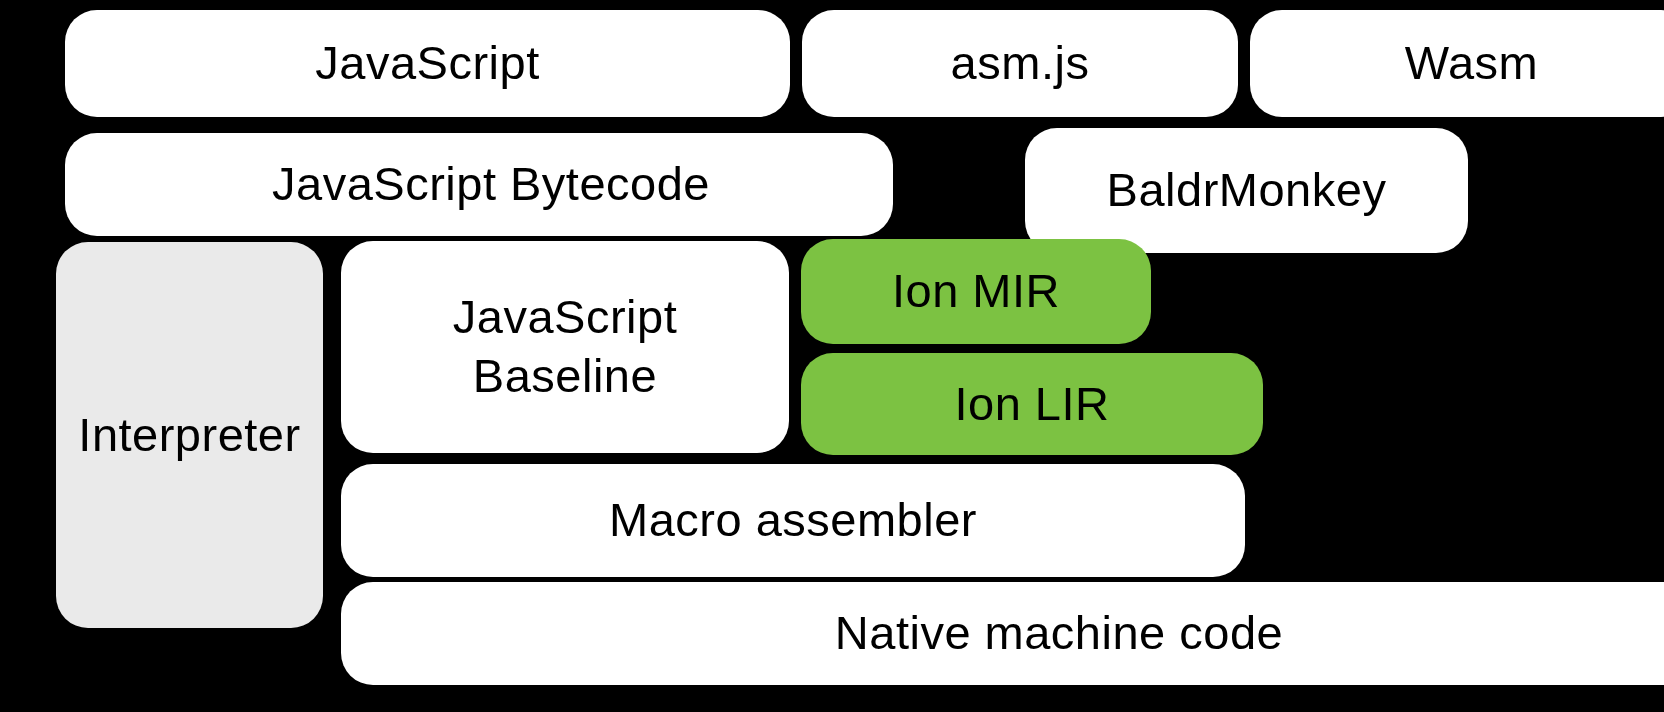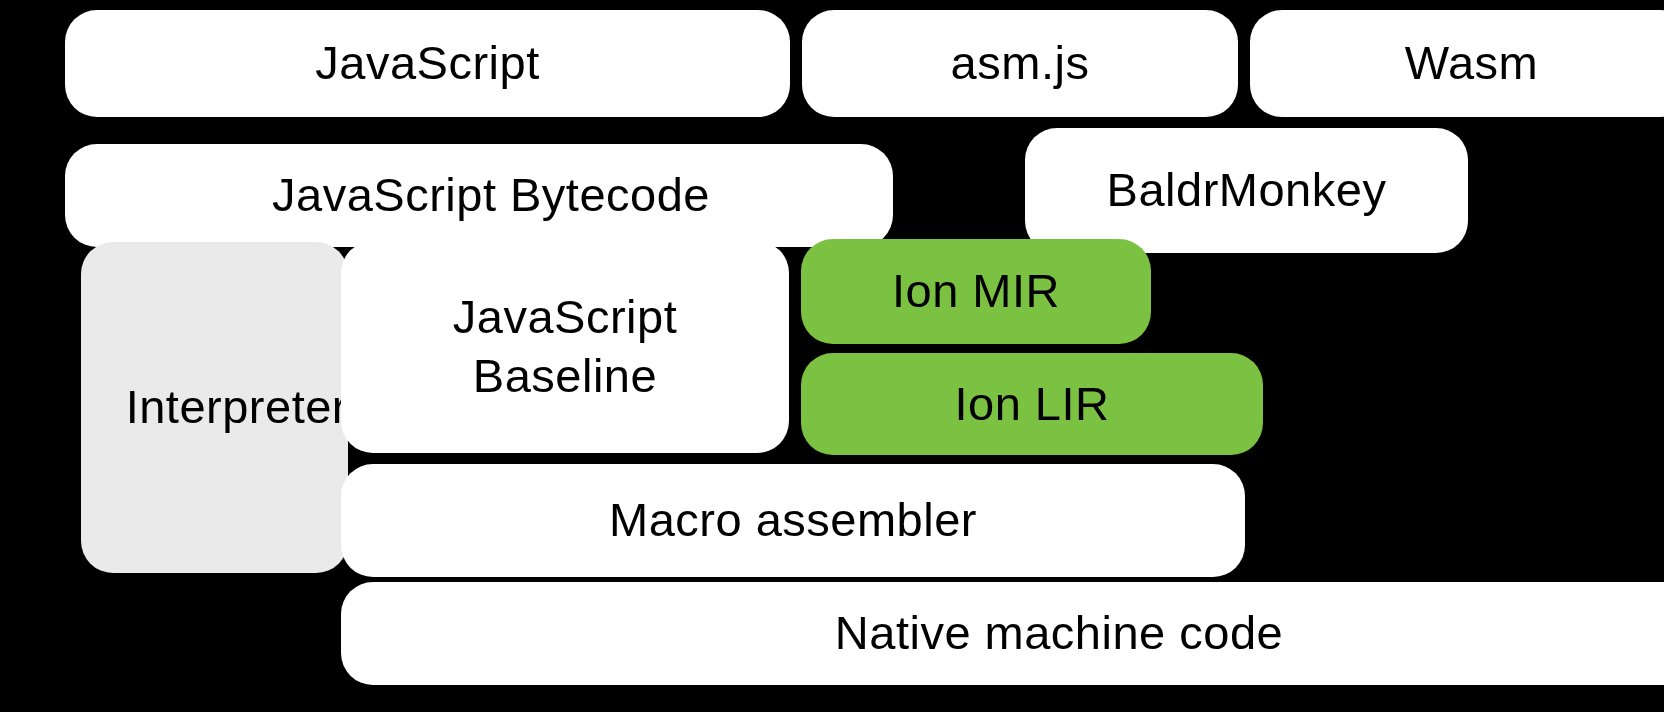--- a/index.html
+++ b/index.html
@@ -33,24 +33,24 @@
   .fill-white { background: #ffffff; }
   .fill-gray  { background: #EAEAEA; }
   .fill-green { background: #7CC242; }
   .fill-pink  { background: #F8798A; }
 
   
   .b-javascript   { left: 17px;   top: 10px;  width: 725px;  height: 107px; }
   .b-asmjs        { left: 754px;  top: 10px;  width: 436px;  height: 107px; }
   .b-wasm         { left: 1202px; top: 10px;  width: 443px;  height: 107px; }
   
-  .b-jsbytecode   { left: 17px;   top: 144px; width: 828px;  height: 103px; padding-left: 24px; }
+  .b-jsbytecode   { left: 17px;   top: 133px; width: 828px;  height: 103px; padding-left: 24px; }
   .b-baldrmonkey  { left: 977px;  top: 128px; width: 443px;  height: 125px; text-align: center; }
   
-  .b-interpreter  { left: 33px;   top: 242px; width: 267px;  height: 331px; align-items: flex-end; }
+  .b-interpreter  { left: 8px;   top: 242px; width: 267px;  height: 386px; }
   .b-jsbaseline   { left: 293px;  top: 241px; width: 448px;  height: 212px; }
   .b-ionmir       { left: 753px;  top: 239px; width: 350px;  height: 105px; }
   .b-ionlir       { left: 753px;  top: 353px; width: 462px;  height: 102px; align-items: center; }
   .b-cranelift    { left: 1205px; top: 353px; width: 440px;  height: 220px; }
   
   .b-macroasm     { left: 293px;  top: 464px; width: 904px;  height: 113px; }
   .b-native       { left: 293px;  top: 582px; width: 1436px; height: 103px; }
 </style>
 </head>
 <body>

